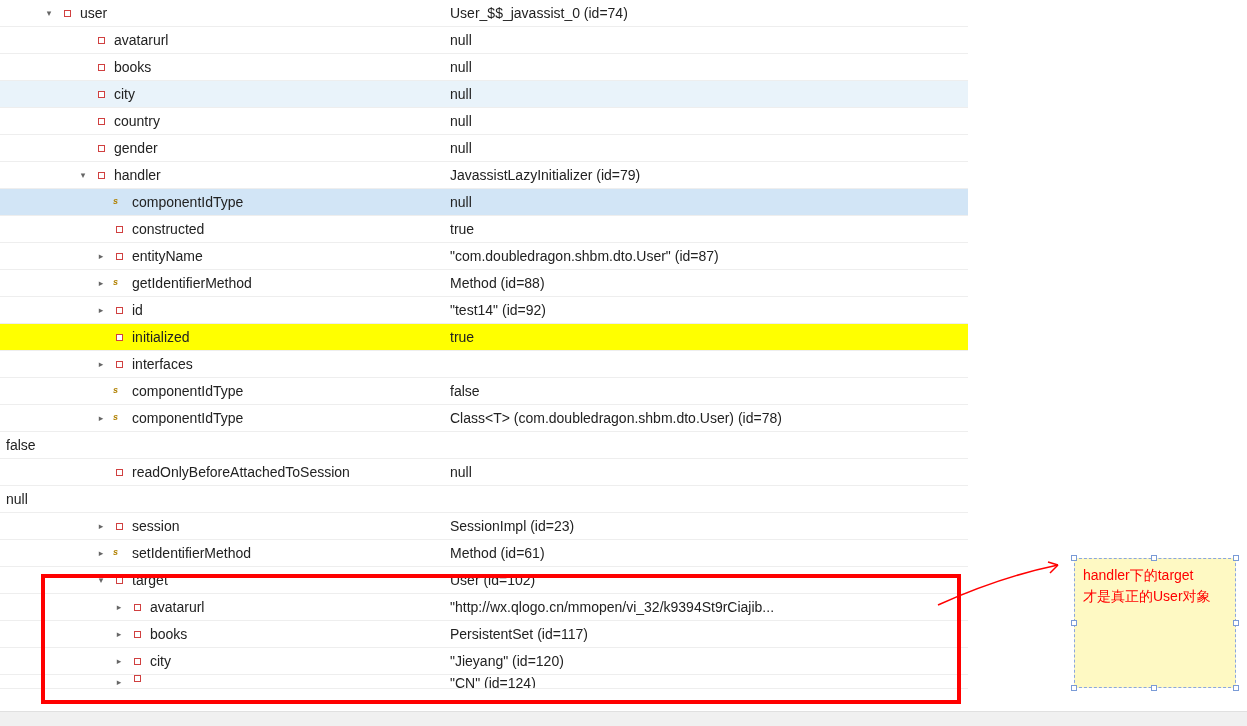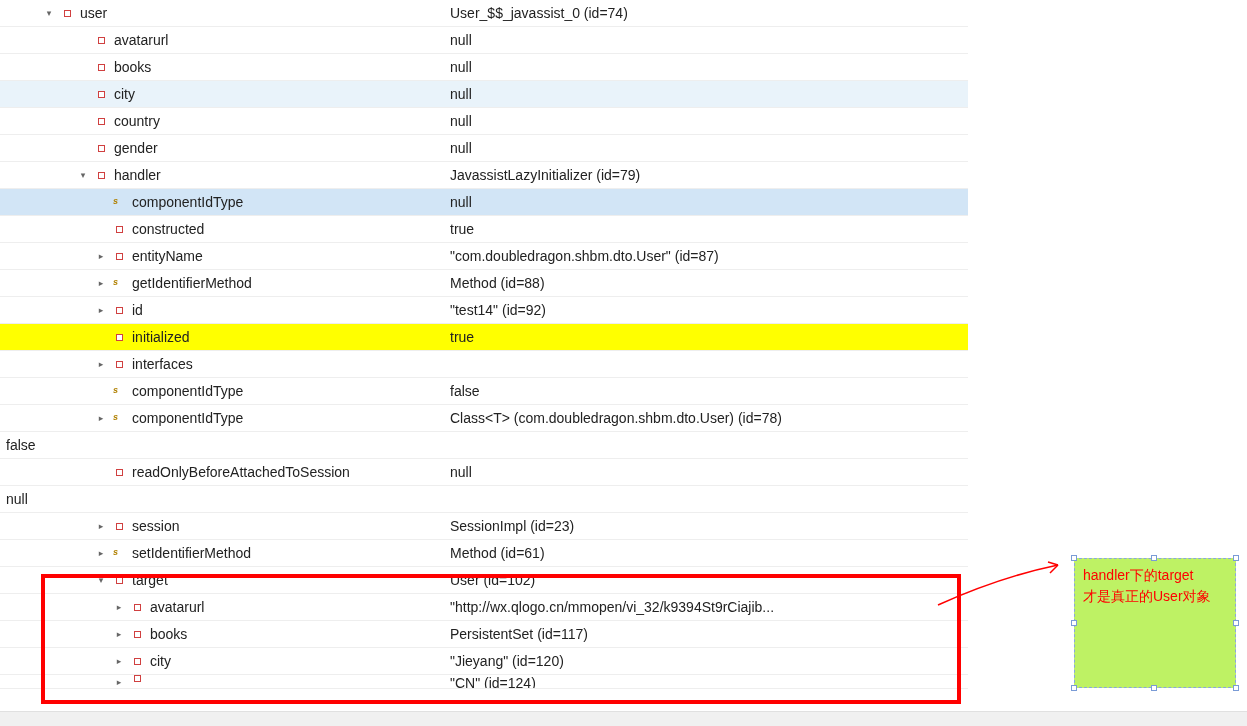--- a/index.html
+++ b/index.html
@@ -93,21 +93,21 @@
       position: absolute;
       pointer-events: none;
     }
     .annotation-box {
       position: absolute;
       border: 1px dashed #8aa6e0;
       padding: 6px 8px;
       color: #ff0000;
       font-size: 14px;
       line-height: 1.5;
-      background: #bef264;
+      background: #fef9c3;
     }
     .handle {
       position: absolute;
       width: 6px;
       height: 6px;
       background: #fff;
       border: 1px solid #7a9bd6;
     }
     .bottom-bar {
       position: absolute;

